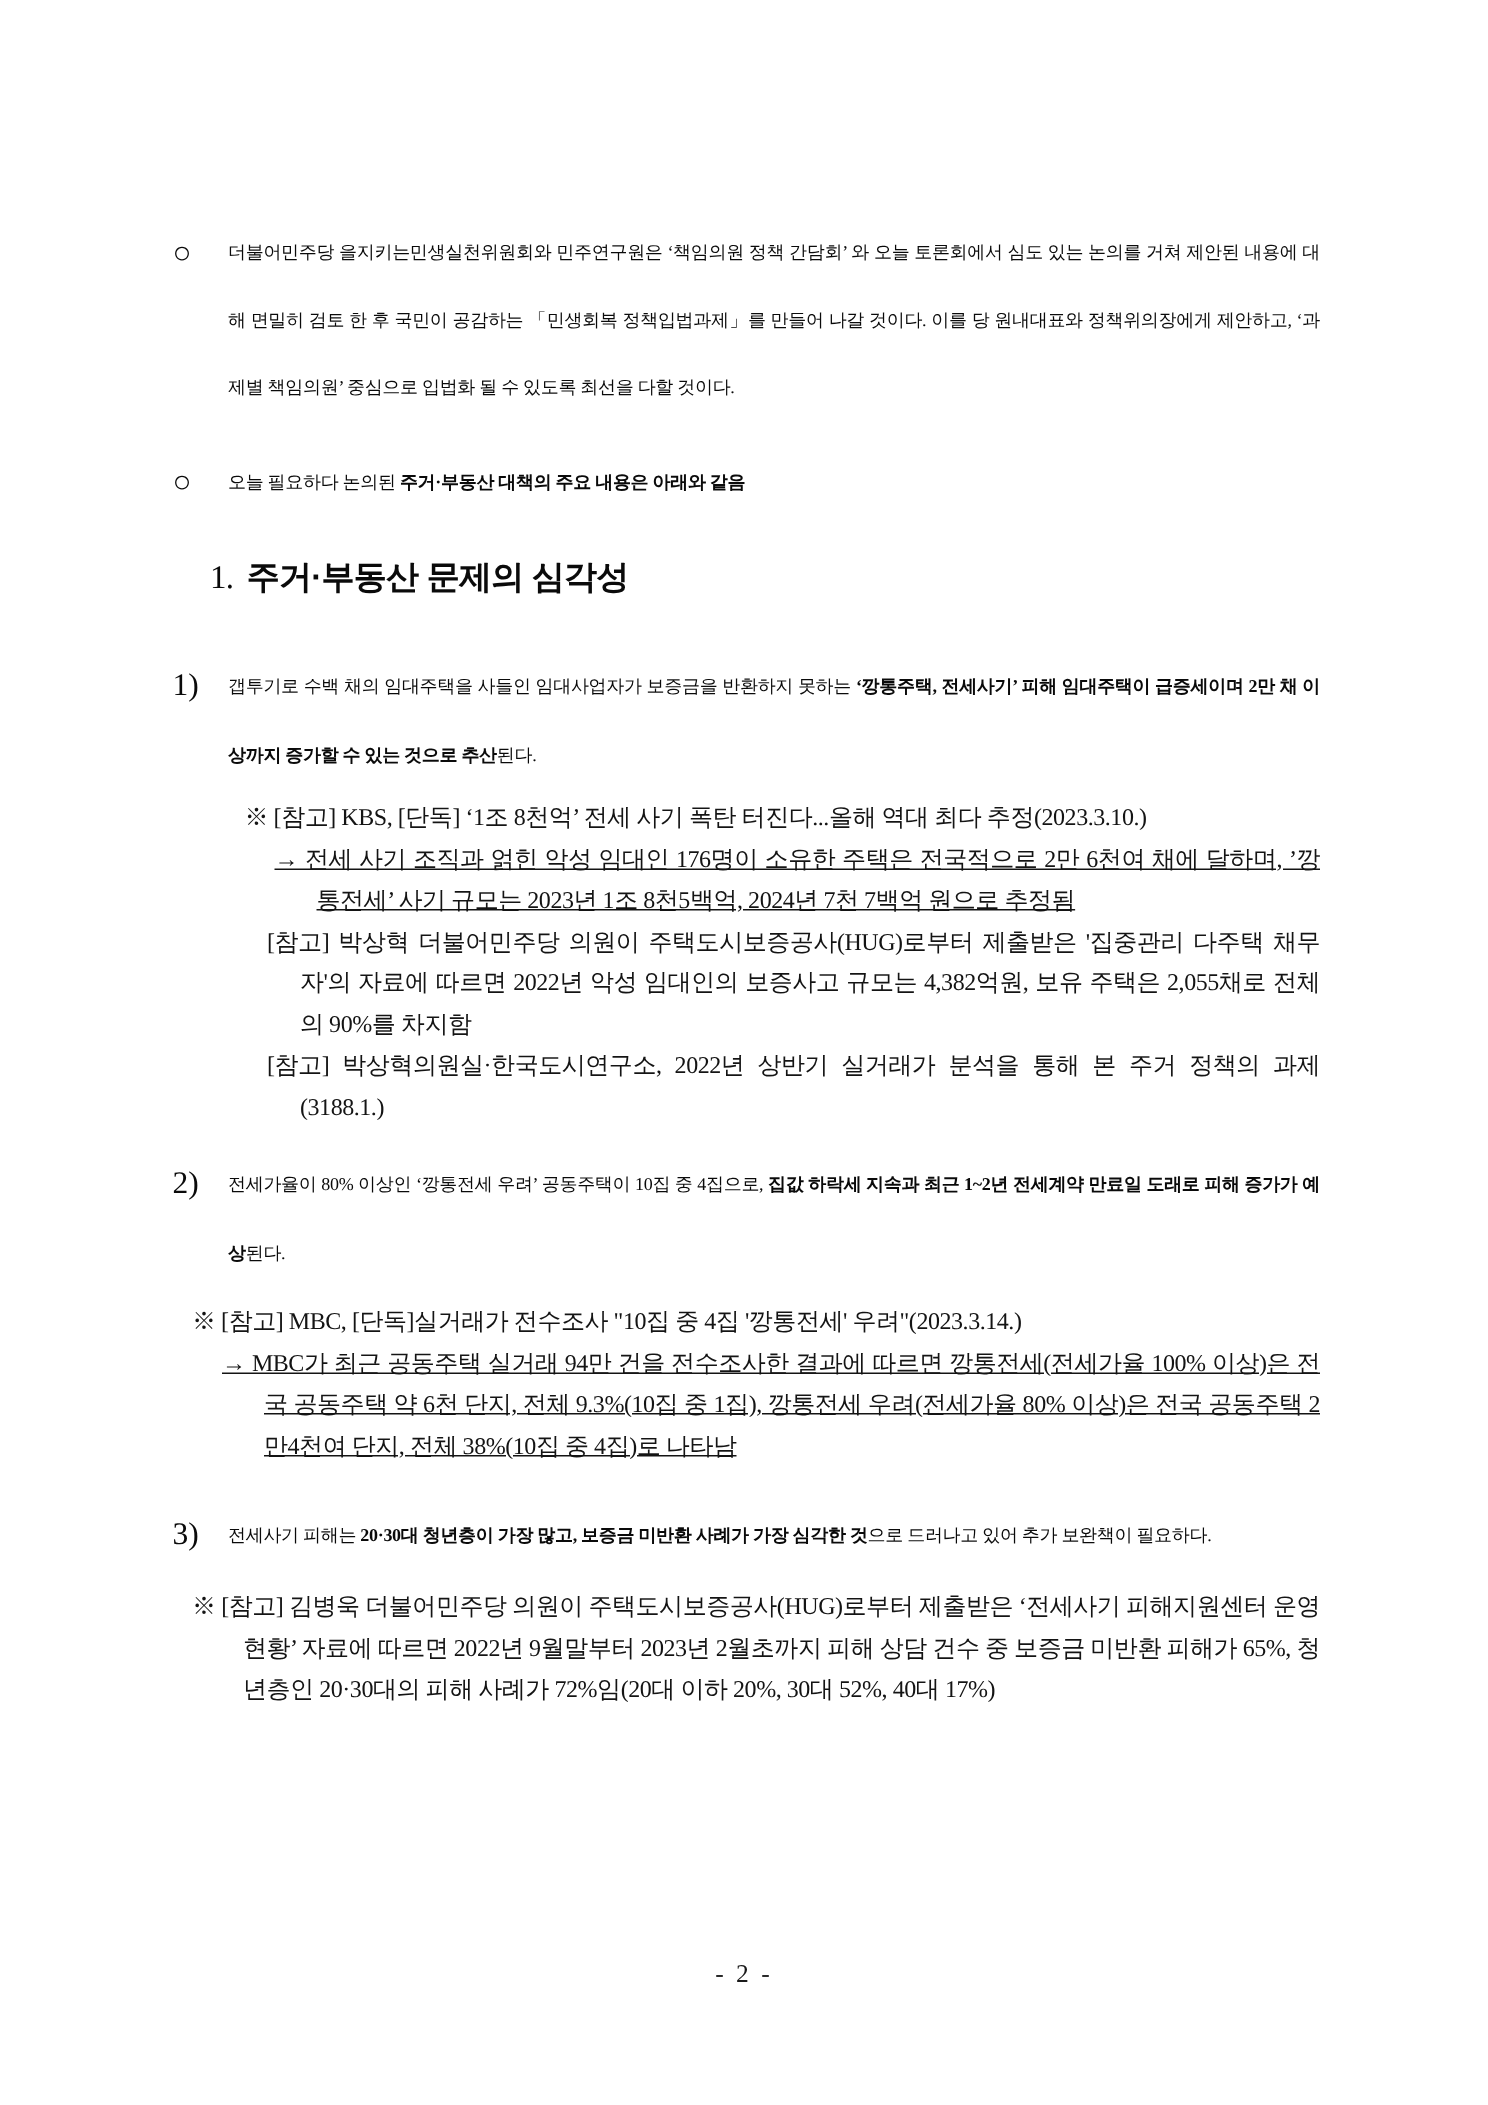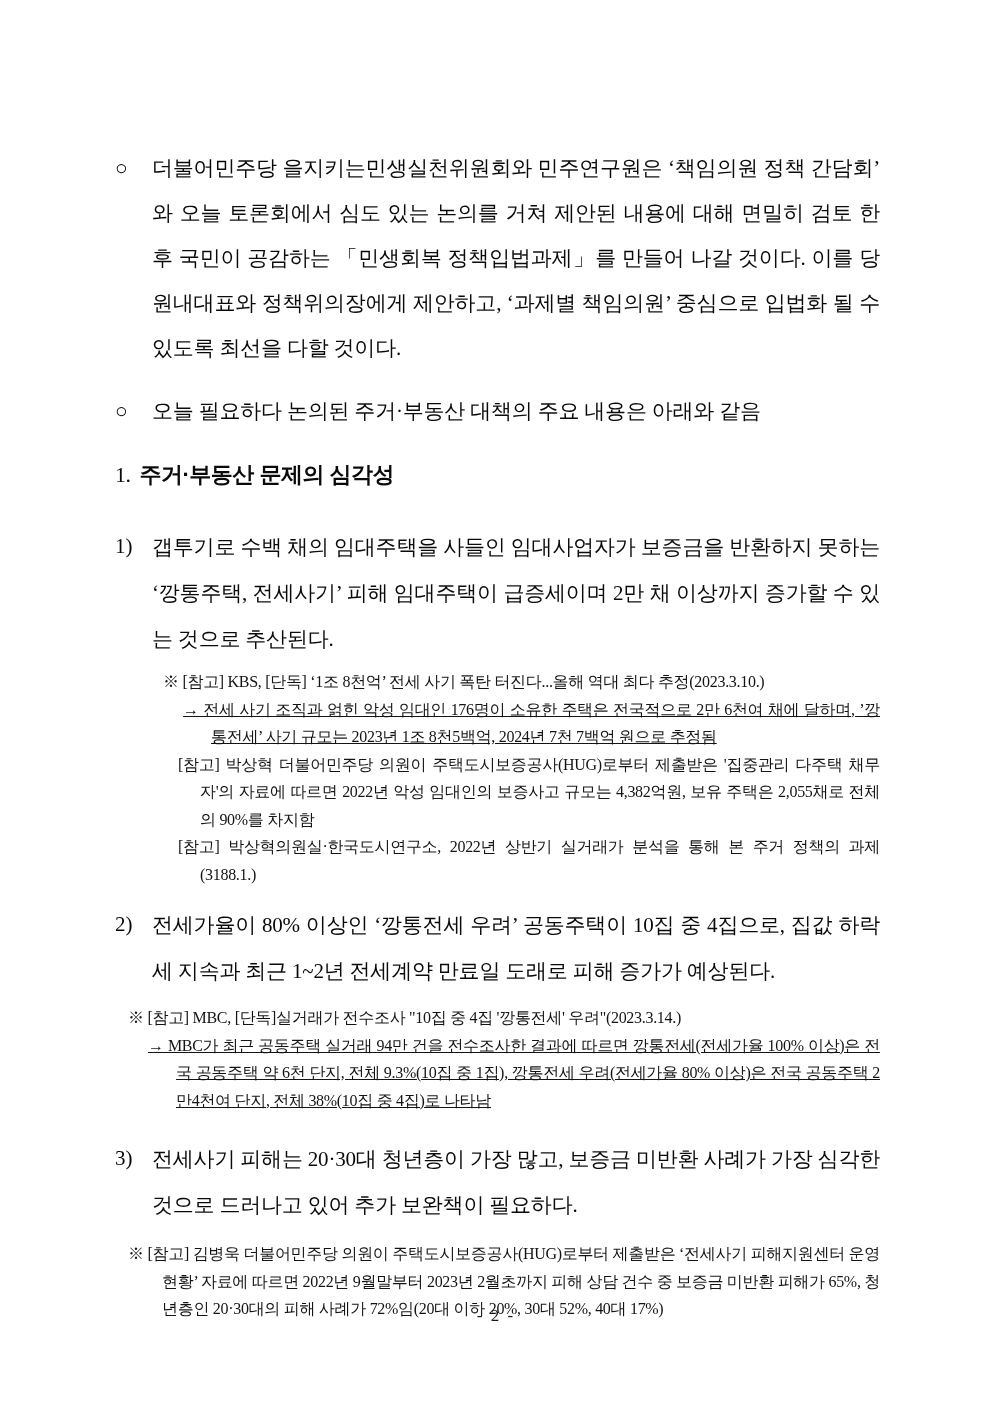--- a/index.html
+++ b/index.html
@@ -22,34 +22,35 @@
   .bullet { display: flex; }
   .bullet .marker {
     flex: 0 0 37px;
     width: 37px;
     font-size: 21px;
     line-height: 45px;
   }
   .bullet .btext {
     flex: 1;
     margin: 0;
-    font-size: 21px;
+    font-size: 12px;
     line-height: 45px;
     text-align: justify;
     letter-spacing: -0.2px;
   }
   .item .btext { line-height: 46px; }
-  .btext strong, .emph { font-weight: normal; }
+  .btext strong, .emph { font-weight: bold; }
   
   .heading {
     margin-top: 26px;
     font-family: "Liberation Sans", "DejaVu Sans", sans-serif;
     font-size: 22px;
     font-weight: bold;
     letter-spacing: -0.5px;
+    margin-left: 25px;
   }
   .heading .h-num {
     font-family: "Liberation Serif", "DejaVu Serif", serif;
     font-weight: normal;
     margin-right: 9px;
   }
   
   .note {
     margin-left: 13px;
     font-size: 16px;

